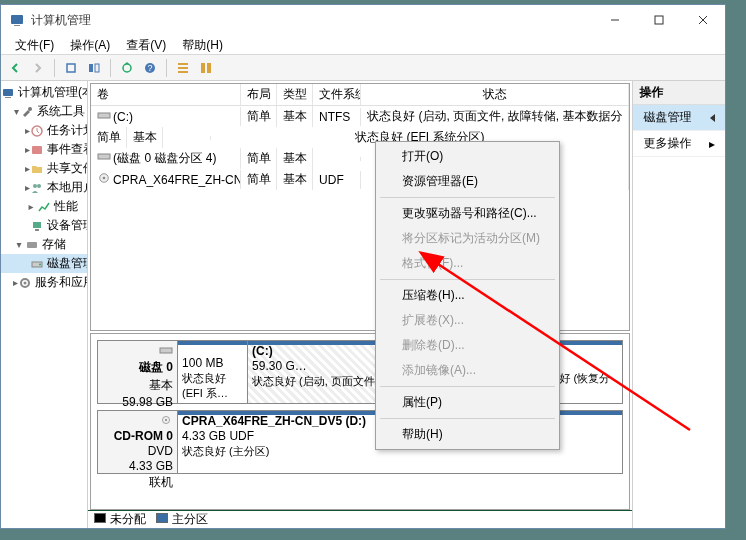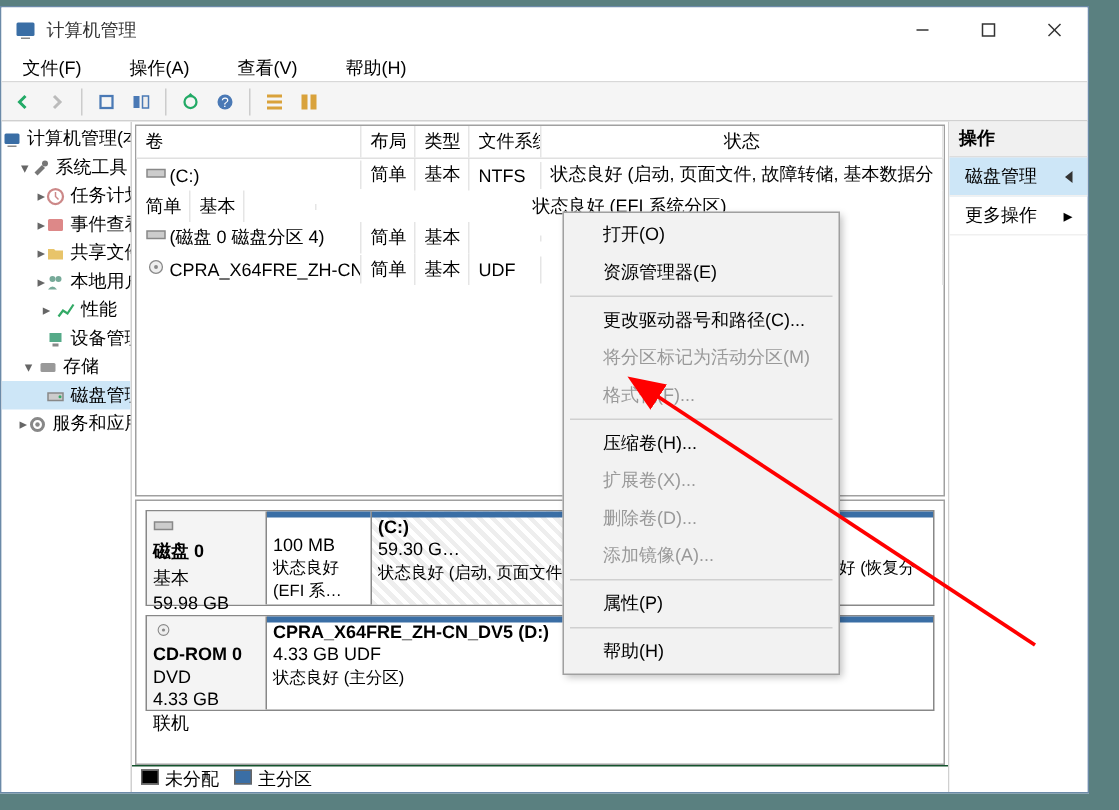--- a/index.html
+++ b/index.html
@@ -36,21 +36,21 @@
   .winbtns { display: flex; }
   .winbtn {
     width: 44px; height: 28px;
     display: flex; align-items: center; justify-content: center;
     color: #333;
   }
   .menubar {
     height: 20px;
     display: flex;
     padding-left: 6px;
-    gap: 16px;
+    gap: 0;
     background: #fff;
     border-bottom: 1px solid #d8d8d8;
   }
   .menuitem {
     padding: 2px 8px;
     cursor: default;
   }
   .toolbar {
     height: 26px;
     background: #f5f5f5;
@@ -139,20 +139,21 @@
     height: 64px;
   }
   .diskhead {
     width: 80px;
     background: #f4f4f4;
     border-right: 1px solid #888;
     padding: 3px 4px;
     display: flex;
     flex-direction: column;
     gap: 1px;
+    align-items: flex-end;
   }
   .diskhead .dtitle { font-weight: bold; }
   .parts { flex: 1; display: flex; }
   .part {
     border-right: 1px solid #888;
     padding: 3px 4px;
     display: flex; flex-direction: column;
     gap: 1px;
     position: relative;
   }

